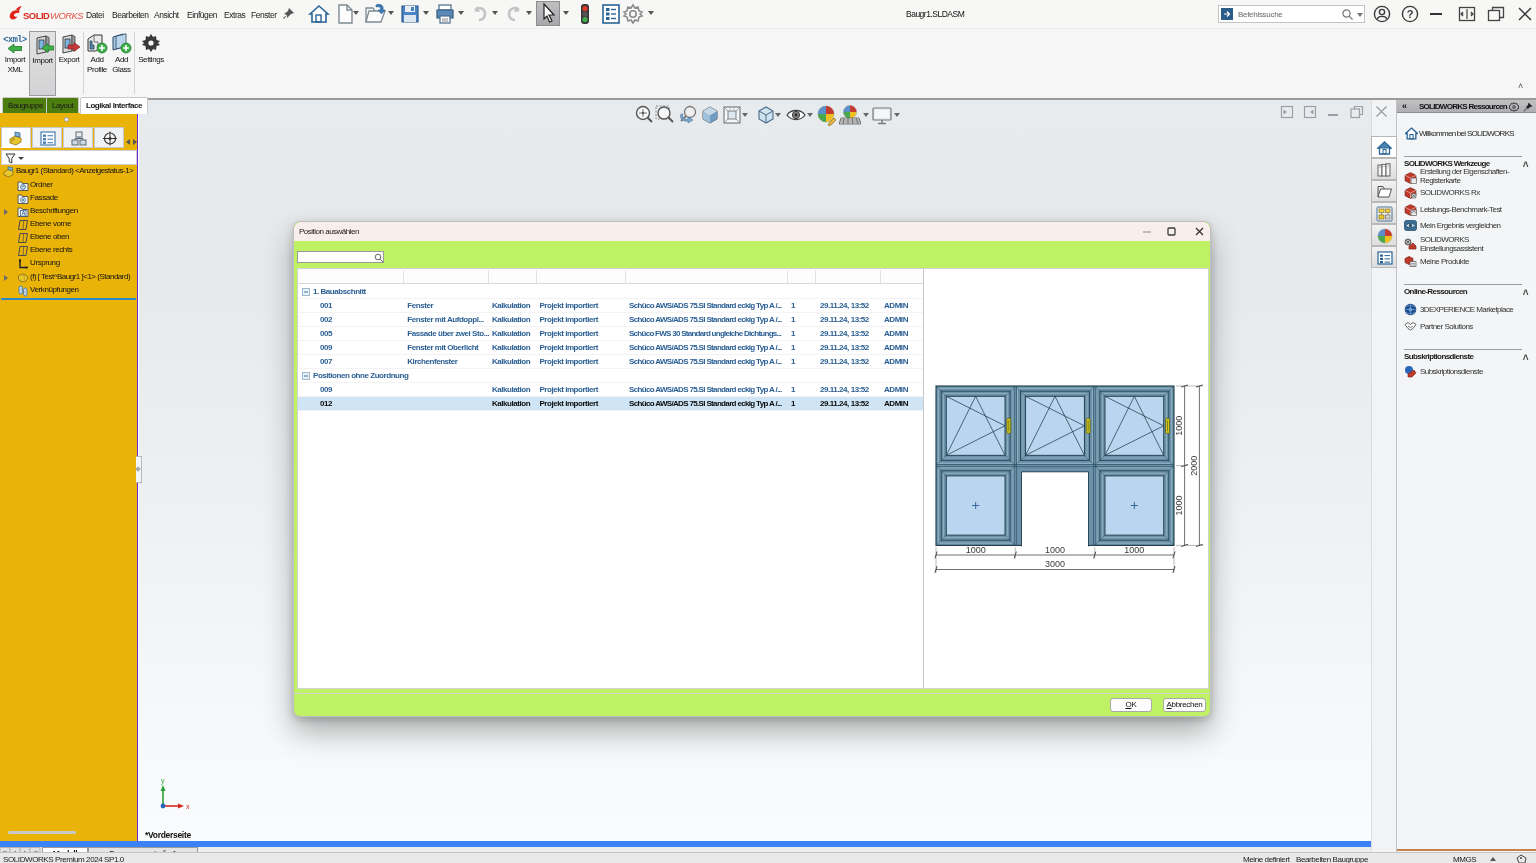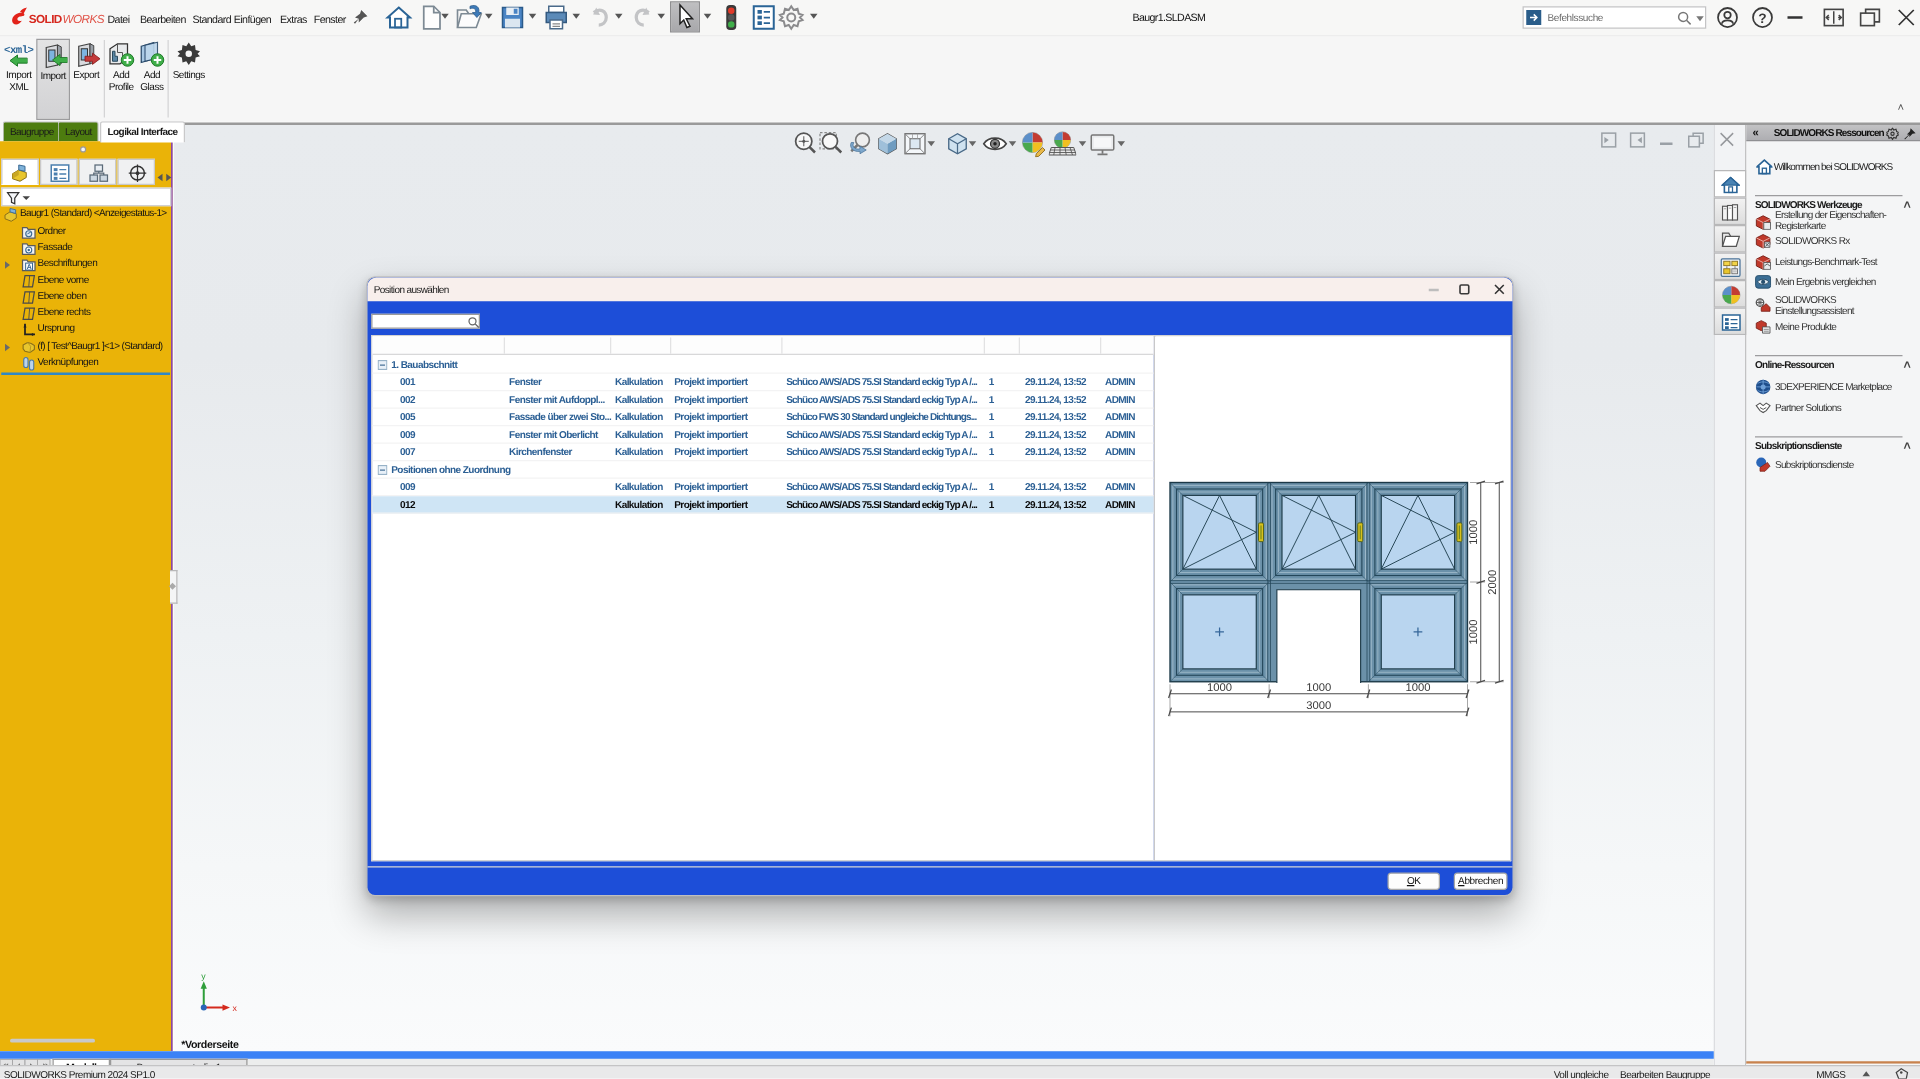--- a/index.html
+++ b/index.html
@@ -37,21 +37,21 @@
 .tpitem{position:absolute;left:7px;width:132px;font-size:8px;color:#333;white-space:nowrap;line-height:8.5px}
 .tpico{position:absolute;left:0;width:13px;height:13px}
 .tphr{position:absolute;left:7px;width:118px;height:1px;background:#9c9c9e}
 .chev{float:right;color:#444;font-size:10px;margin-right:2px}
 #tpstrip{left:1371px;top:136px;width:26px;height:132px}
 .tptab{position:absolute;left:0;width:26px;height:22px;background:linear-gradient(180deg,#f2f2f2,#dddddd);border:1px solid #b8b8b9}
 
 #modeltabs{left:0;top:841px;width:1371px;height:11px;background:#eceded;border-top:6px solid #3b82f6}
 #statusbar{left:0;top:852px;width:1536px;height:11px;background:#e9e9ea;border-top:1px solid #c4c4c5;font-size:8px;color:#1a1a1a}
 
-#dialog{left:293px;top:221px;width:918px;height:496px;background:#1d4ed8;border:1px solid #bfbfbf;border-radius:7px;box-shadow:0 15px 30px rgba(0,0,0,.30),0 3px 8px rgba(0,0,0,.18)}
+#dialog{left:293px;top:221px;width:918px;height:496px;background:#bef264;border:1px solid #bfbfbf;border-radius:7px;box-shadow:0 15px 30px rgba(0,0,0,.30),0 3px 8px rgba(0,0,0,.18)}
 #dlgtitle{position:absolute;left:0;top:0;width:100%;height:19px;background:#f8efec;border-radius:7px 7px 0 0;font-size:8px;color:#1a1a1a}
 #dlgsearch{position:absolute;left:3px;top:28.5px;width:87px;height:12.5px;background:#fff;border:1px solid #9a9a9a}
 #dlgtable{position:absolute;left:3px;top:46px;width:626px;height:421px;background:#fff;border:1px solid #d2d2d3;border-right:none;font-size:10.5px}
 #dlgpreview{position:absolute;left:629px;top:46px;width:286px;height:421px;background:#fff;border:1px solid #d2d2d3;border-left:1px solid #c8c8c9}
 .drow{position:absolute;left:0;width:625px;height:14px;white-space:nowrap;overflow:hidden}
 .dcell{position:absolute;top:2px}
 .blue{color:#2b5f94;font-weight:bold}
 .selbold{color:#0a0a0a;font-weight:bold}
 .drow{font-size:8px;border-bottom:1px solid #f3f3f4}
 .dbtn{position:absolute;top:476px;height:14px;background:#fdfdfd;border:1px solid #a8a8a8;border-radius:3px;font-size:8px;letter-spacing:-0.3px;color:#111;text-align:center;line-height:12px}
@@ -64,21 +64,21 @@
   
   <svg class="abs" style="left:8px;top:5px" width="84" height="18" viewBox="0 0 84 18">
     <path d="M2.5 13.5 C0.5 11 2.5 6.5 6.5 5.5 C9.5 4.8 12 5.5 11.5 7 C11 8.5 8 7.5 6.5 9 C5 10.5 6.5 12.5 9.5 11.5 C7.5 14.5 4.5 15.5 2.5 13.5 Z" fill="#e2231a"></path>
     <path d="M8 4.5 C10 1.5 13.5 1 13.5 1 L10.5 6.5 C10.5 6.5 10 4.8 8 4.5 Z" fill="#e2231a"></path>
     <text x="15" y="13.5" font-size="9.4" font-weight="bold" fill="#d6271d" letter-spacing="-0.45">SOLID</text>
     <text x="42" y="13.5" font-size="9.4" font-style="italic" fill="#e05348" letter-spacing="-0.45">WORKS</text>
   </svg>
   <text></text>
   <div class="abs menu" style="left:86px;top:10px">Datei</div>
   <div class="abs menu" style="left:112px;top:10px">Bearbeiten</div>
-  <div class="abs menu" style="left:154px;top:10px">Standard</div>
+  <div class="abs menu" style="left:154px;top:10px">Ansicht</div>
   <div class="abs menu" style="left:187px;top:10px">Einfügen</div>
   <div class="abs menu" style="left:224px;top:10px">Extras</div>
   <div class="abs menu" style="left:251px;top:10px">Fenster</div>
   <svg class="abs" style="left:282px;top:7px" width="13" height="13" viewBox="0 0 13 13">
       <path d="M7 1 L12 6 L9 7 L5 11 L5 8 L2 12 L1 11 L5 8 L2 7 L6 4 Z" fill="#555"></path>
     </svg>
   
   <svg class="tbico" style="left:308px" viewBox="0 0 22 22">
       <path d="M11 3 L20 11 L18 11 L18 19 L4 19 L4 11 L2 11 Z" fill="#fff" stroke="#2a6496" stroke-width="1.6"></path>
       <rect x="8" y="12" width="5" height="7" fill="none" stroke="#2a6496" stroke-width="1.4"></rect>
@@ -630,21 +630,21 @@
       <path d="M16 3.5 L13.5 5.5 L16 7.5 Z" fill="#777"></path>
       <path d="M24 3.5 L26.5 5.5 L24 7.5 Z" fill="#777"></path>
       <path d="M34.5 3.5 L37 5.5 L34.5 7.5 Z M36.5 3.5 L39 5.5 L36.5 7.5 Z" fill="#777"></path>
     </svg>
   </div>
   <div class="abs" style="left:42px;top:0;width:46px;height:11px;background:#fff;border:1px solid #9a9a9a;border-bottom:none;font-size:8.5px;font-weight:bold;letter-spacing:-0.4px;text-align:center;color:#111;padding-top:1px">Modell</div>
   <div class="abs" style="left:88px;top:0;width:110px;height:11px;background:#e4e4e5;border:1px solid #9a9a9a;border-bottom:none;font-size:8.5px;letter-spacing:-0.4px;text-align:center;color:#222;padding-top:1px">Bewegungsstudie 1</div>
 </div>
 <div class="abs" id="statusbar">
   <div class="abs" style="left:3px;top:1.5px;letter-spacing:-0.4px">SOLIDWORKS Premium 2024 SP1.0</div>
-  <div class="abs" style="left:1243px;top:1.5px;letter-spacing:-0.4px">Voll ungleiche</div>
+  <div class="abs" style="left:1243px;top:1.5px;letter-spacing:-0.4px">Meine definiert</div>
   <div class="abs" style="left:1296px;top:1.5px;letter-spacing:-0.4px">Bearbeiten Baugruppe</div>
   <div class="abs" style="left:1453px;top:1.5px;letter-spacing:-0.4px">MMGS</div>
   <div class="abs" style="left:1490px;top:4px;width:0;height:0;border-left:3.5px solid transparent;border-right:3.5px solid transparent;border-bottom:4px solid #555"></div>
   <svg class="abs" style="left:1516px;top:0.5px" width="11" height="10" viewBox="0 0 11 10">
       <path d="M1 4 L5 1 L10 4 L9 9 L3 9 Z" fill="none" stroke="#444" stroke-width="1"></path>
       <circle cx="5" cy="4" r="1" fill="#444"></circle>
     </svg>
 </div>
 
 <div class="abs" id="dialog">

